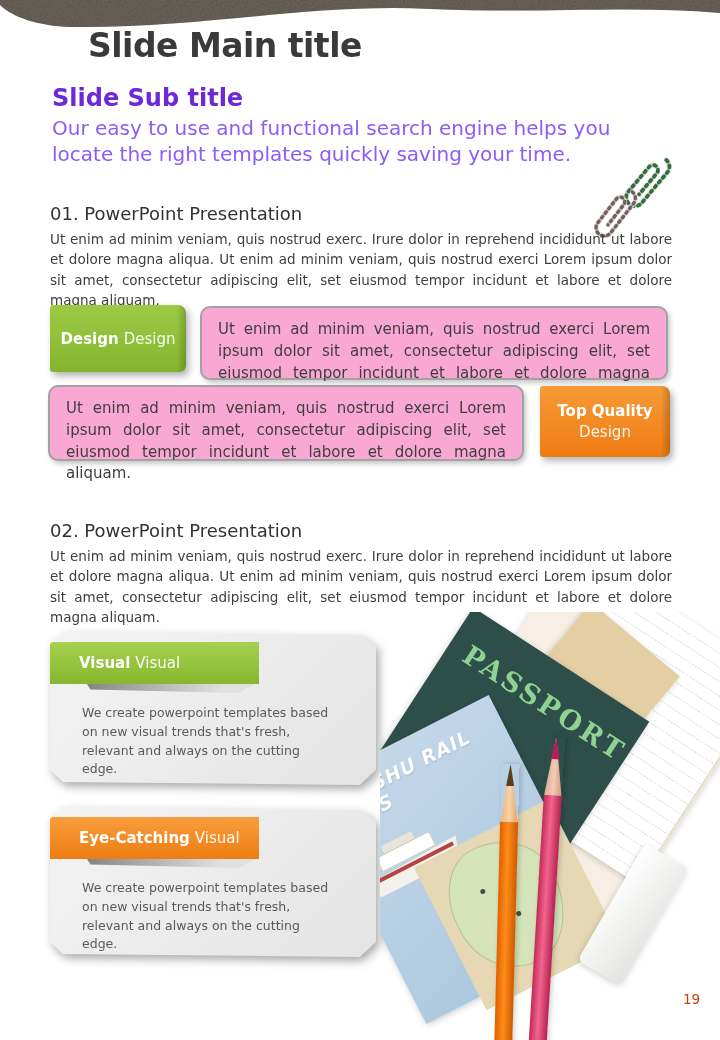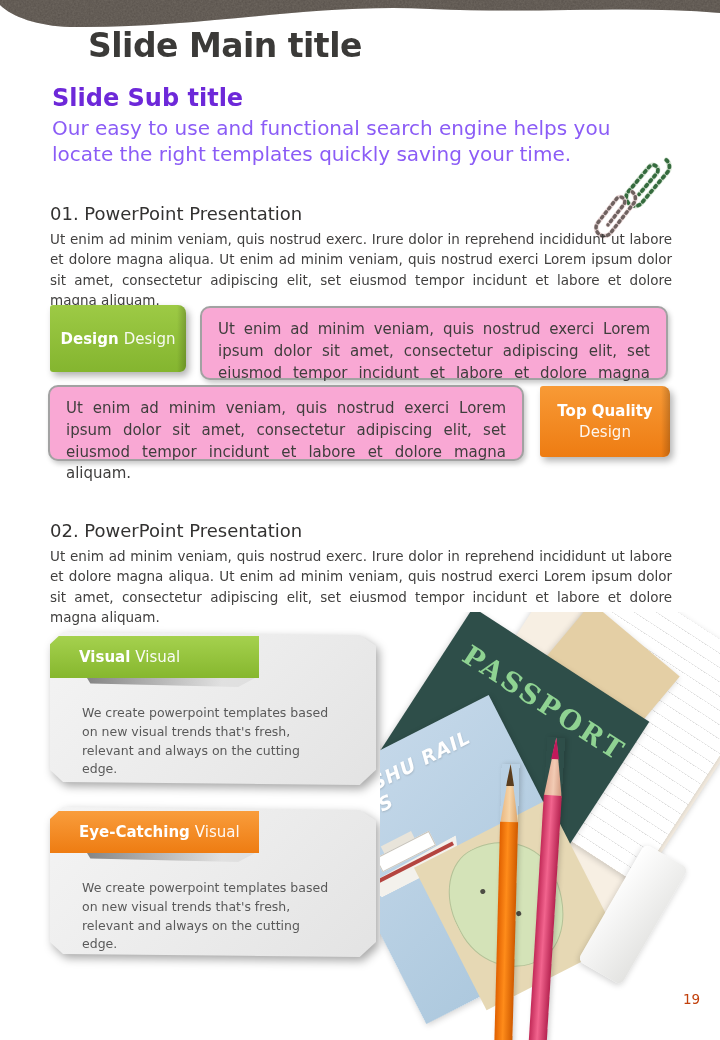--- a/index.html
+++ b/index.html
@@ -67,21 +67,21 @@
   .card-wrap{filter:drop-shadow(3px 4px 5px rgba(0,0,0,0.35));}
   .card-wrap1{left:50px;top:632px;width:326px;height:153px;}
   .card-wrap2{left:50px;top:807px;width:326px;height:150px;text-decoration:underline;}
   .card{
     width:100%;height:100%;
     background:linear-gradient(135deg,#f4f4f4 0%,#ebebeb 55%,#e3e3e3 100%);
     clip-path:polygon(4% 0%, 95% 2%, 100% 9%, 100% 90%, 95% 100%, 4% 98%, 0% 90%, 0% 8%);
     position:relative;
   }
   .card-band{
-    position:absolute;left:-3px;top:4px;width:212px;height:42px;
+    position:absolute;left:-3px;top:10px;width:212px;height:42px;
     display:flex;align-items:center;padding-left:32px;box-sizing:border-box;
     color:#fff;font-size:15px;
   }
   .card-band .b{font-weight:bold;margin-right:5px;}
   .card-band .r{font-weight:normal;opacity:0.95;}
   .card-band::after{
     content:"";position:absolute;left:40px;right:4px;bottom:-9px;height:9px;
     background:linear-gradient(100deg, rgba(0,0,0,0.45), rgba(0,0,0,0.05) 80%);
     clip-path:polygon(0 0,100% 0,90% 100%,2% 60%);
   }

